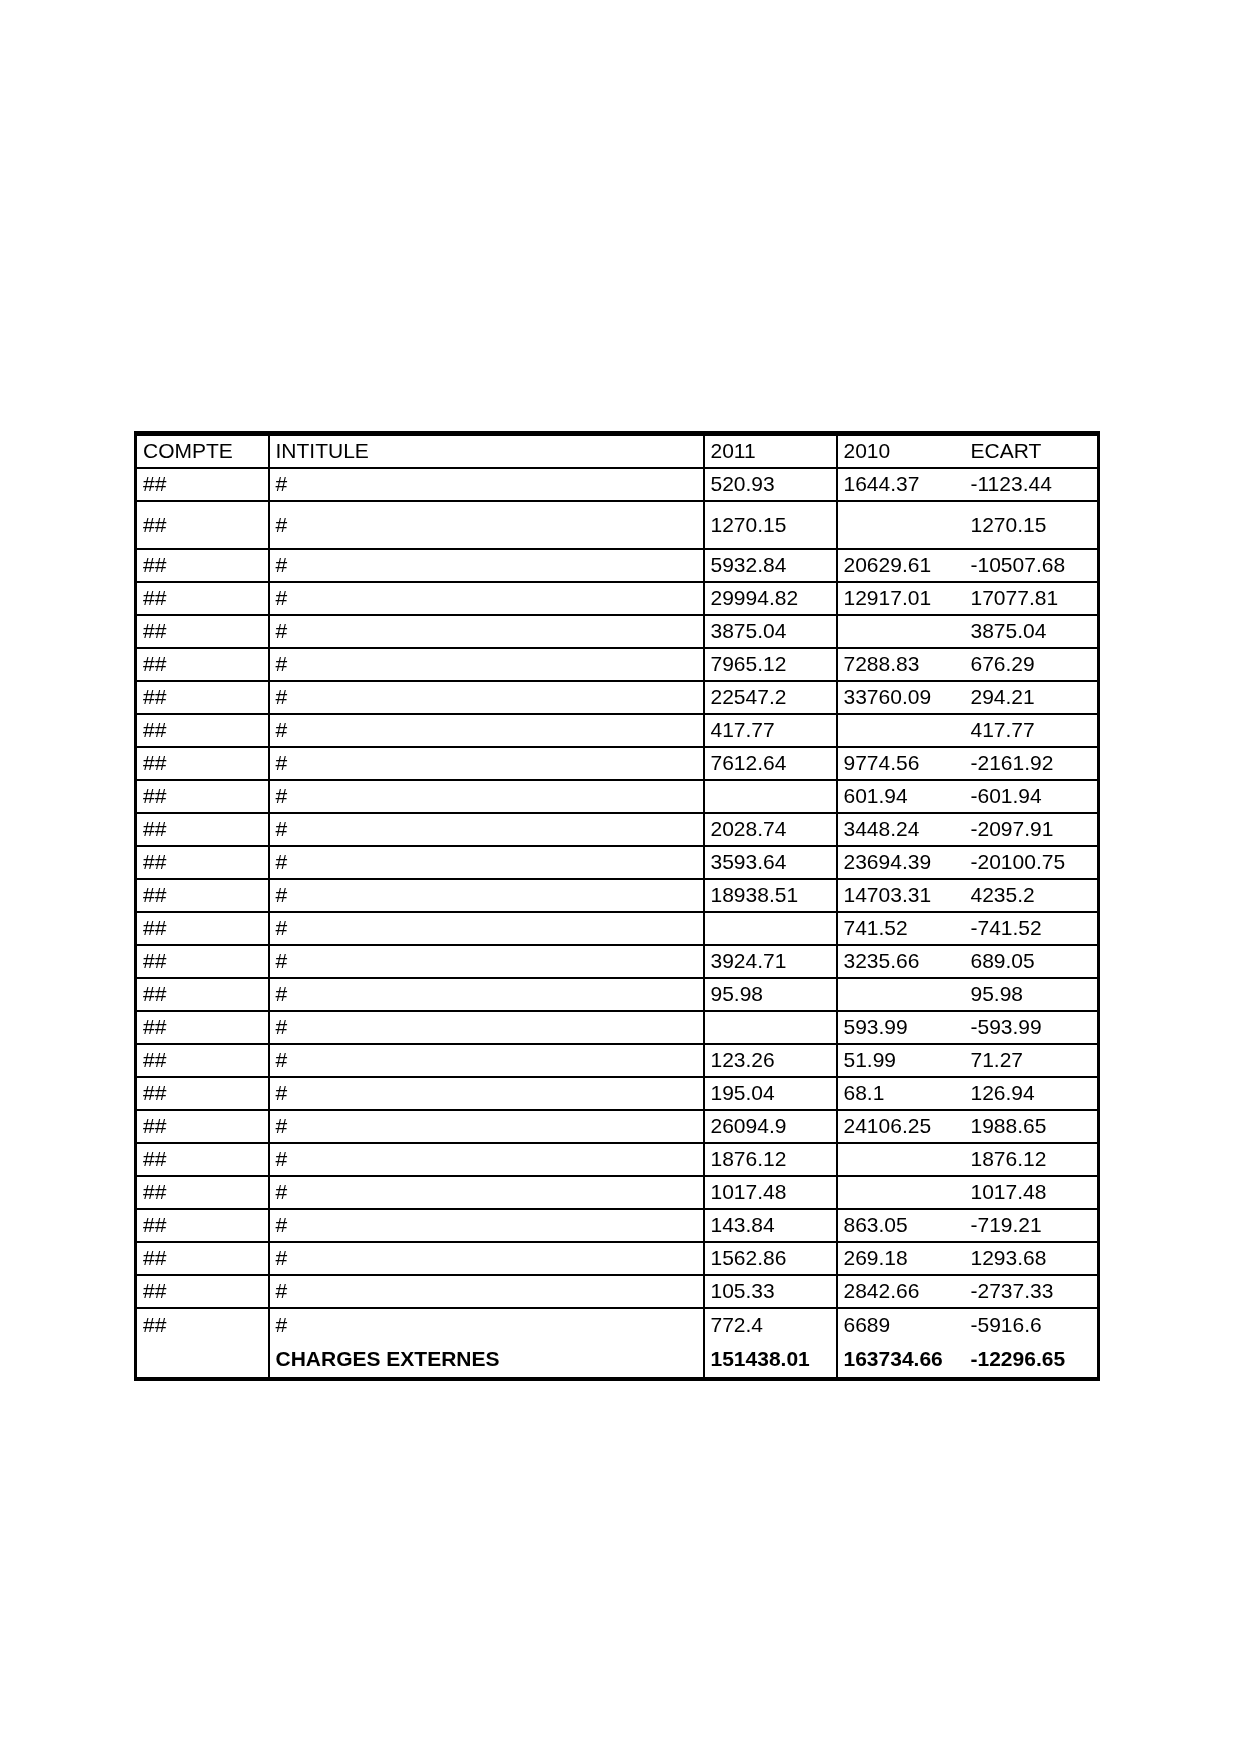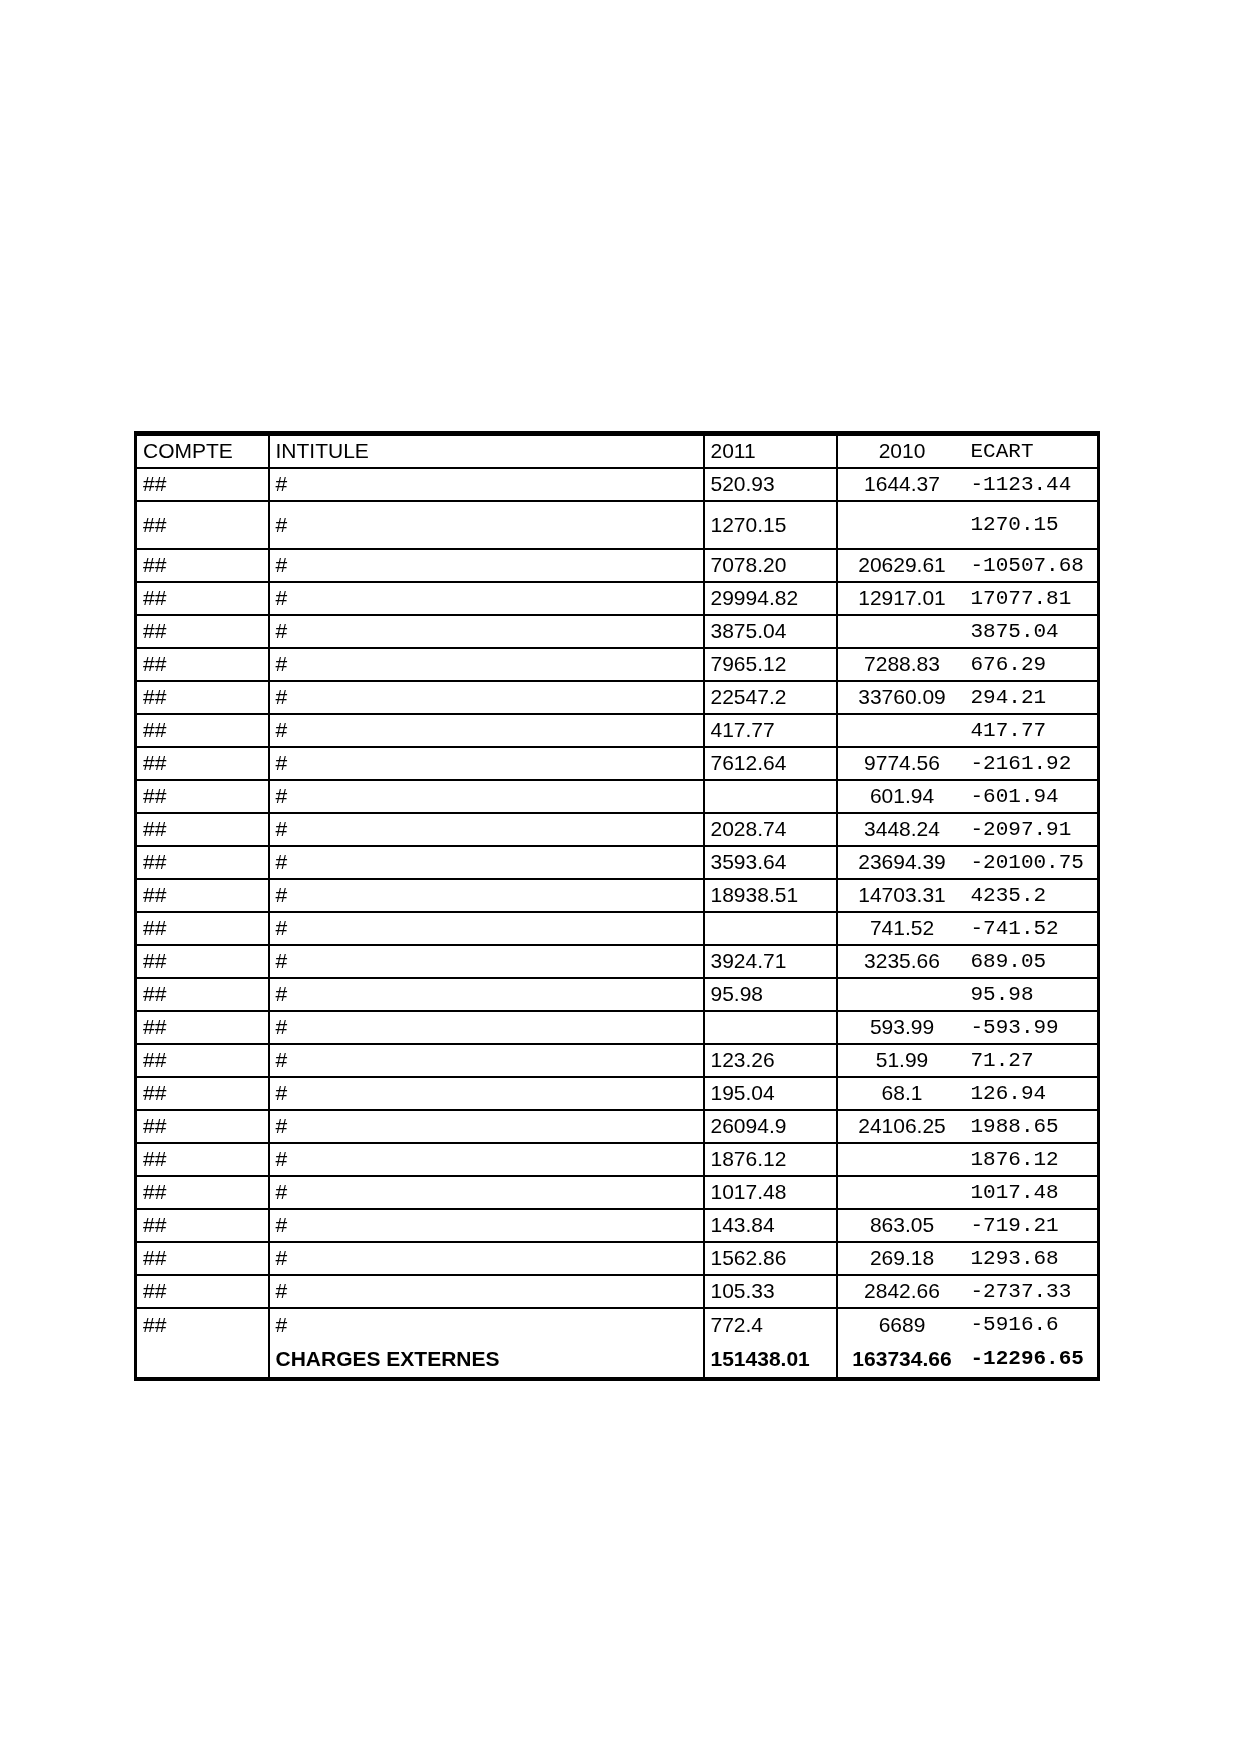--- a/index.html
+++ b/index.html
@@ -31,22 +31,22 @@
     vertical-align: middle;
     padding: 0 4px 0 6px;
     white-space: nowrap;
     overflow: hidden;
   }
   thead tr { height: 34px; }
   tbody tr { height: 33px; }
   
   tbody tr:nth-child(2) { height: 48px; }
   
-  .sheet-table th.col-2010, .sheet-table td.col-2010 { border-right: none; text-align: center; }
-  .sheet-table th.col-ecart, .sheet-table td.col-ecart { border-left: none; font-family: Liberation Mono, monospace; }
+  .sheet-table th.col-2010, .sheet-table td.col-2010 { border-right: none; }
+  .sheet-table th.col-ecart, .sheet-table td.col-ecart { border-left: none; }
   
   tbody tr:nth-last-child(2) td { border-bottom: none; }
   tbody tr.total-row { height: 38px; margin-top: 16px; }
   tbody tr.total-row td { border-top: none; font-weight: bold; }
 </style>
 </head>
 <body style="background: rgb(255, 255, 255); color: rgb(0, 0, 0);">
 
 <table class="sheet-table">
   <colgroup>
@@ -76,21 +76,21 @@
       <tr>
     <td class="col-compte">##</td>
     <td class="col-intitule">#</td>
     <td class="col-2011">1270.15</td>
     <td class="col-2010"></td>
     <td class="col-ecart">1270.15</td>
   </tr>
       <tr>
     <td class="col-compte">##</td>
     <td class="col-intitule">#</td>
-    <td class="col-2011">7078.20</td>
+    <td class="col-2011">5932.84</td>
     <td class="col-2010">20629.61</td>
     <td class="col-ecart">-10507.68</td>
   </tr>
       <tr>
     <td class="col-compte">##</td>
     <td class="col-intitule">#</td>
     <td class="col-2011">29994.82</td>
     <td class="col-2010">12917.01</td>
     <td class="col-ecart">17077.81</td>
   </tr>

